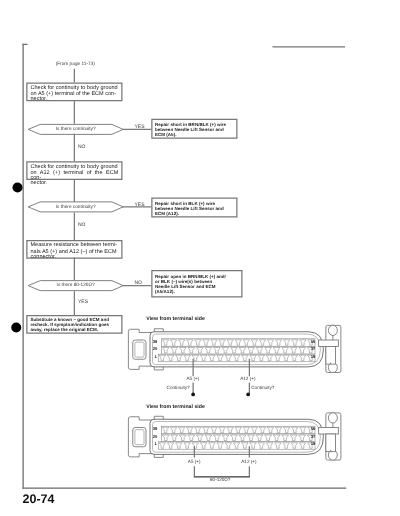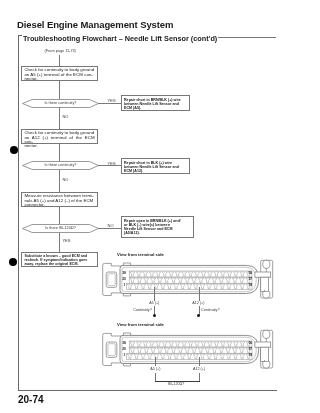--- a/index.html
+++ b/index.html
@@ -35,22 +35,20 @@
   .plabel{position:absolute;font-size:3.7px;color:#3a3a3a;white-space:nowrap;line-height:4px;}
   .pinnum{position:absolute;font-size:3.3px;font-weight:bold;color:#1a1a1a;white-space:nowrap;}
   .probe{position:absolute;width:3.0px;height:3.0px;background:#141414;border-radius:50%;}
   .pline{position:absolute;width:0.65px;background:#777;}
 
 </style>
 </head>
 <body>
 
 <div class="page">
-  <div id="title">Diesel Engine Management System</div>
-  <div id="subtitle">Troubleshooting Flowchart – Needle Lift Sensor (cont'd)</div>
   <div id="subrule"></div>
   <div class="frame-l"></div>
   <div class="frame-t"></div>
   <div class="frame-b"></div>
   <div id="pagenum">20-74</div>
   <div class="dot" style="left:10px;top:146px;"></div>
   <div class="dot" style="left:9px;top:258px;"></div>
 
   <div class="conncap" style="left:117px;top:252px;">View from terminal side</div>
   <div class="conn" style="left:100px;top:256px;">

